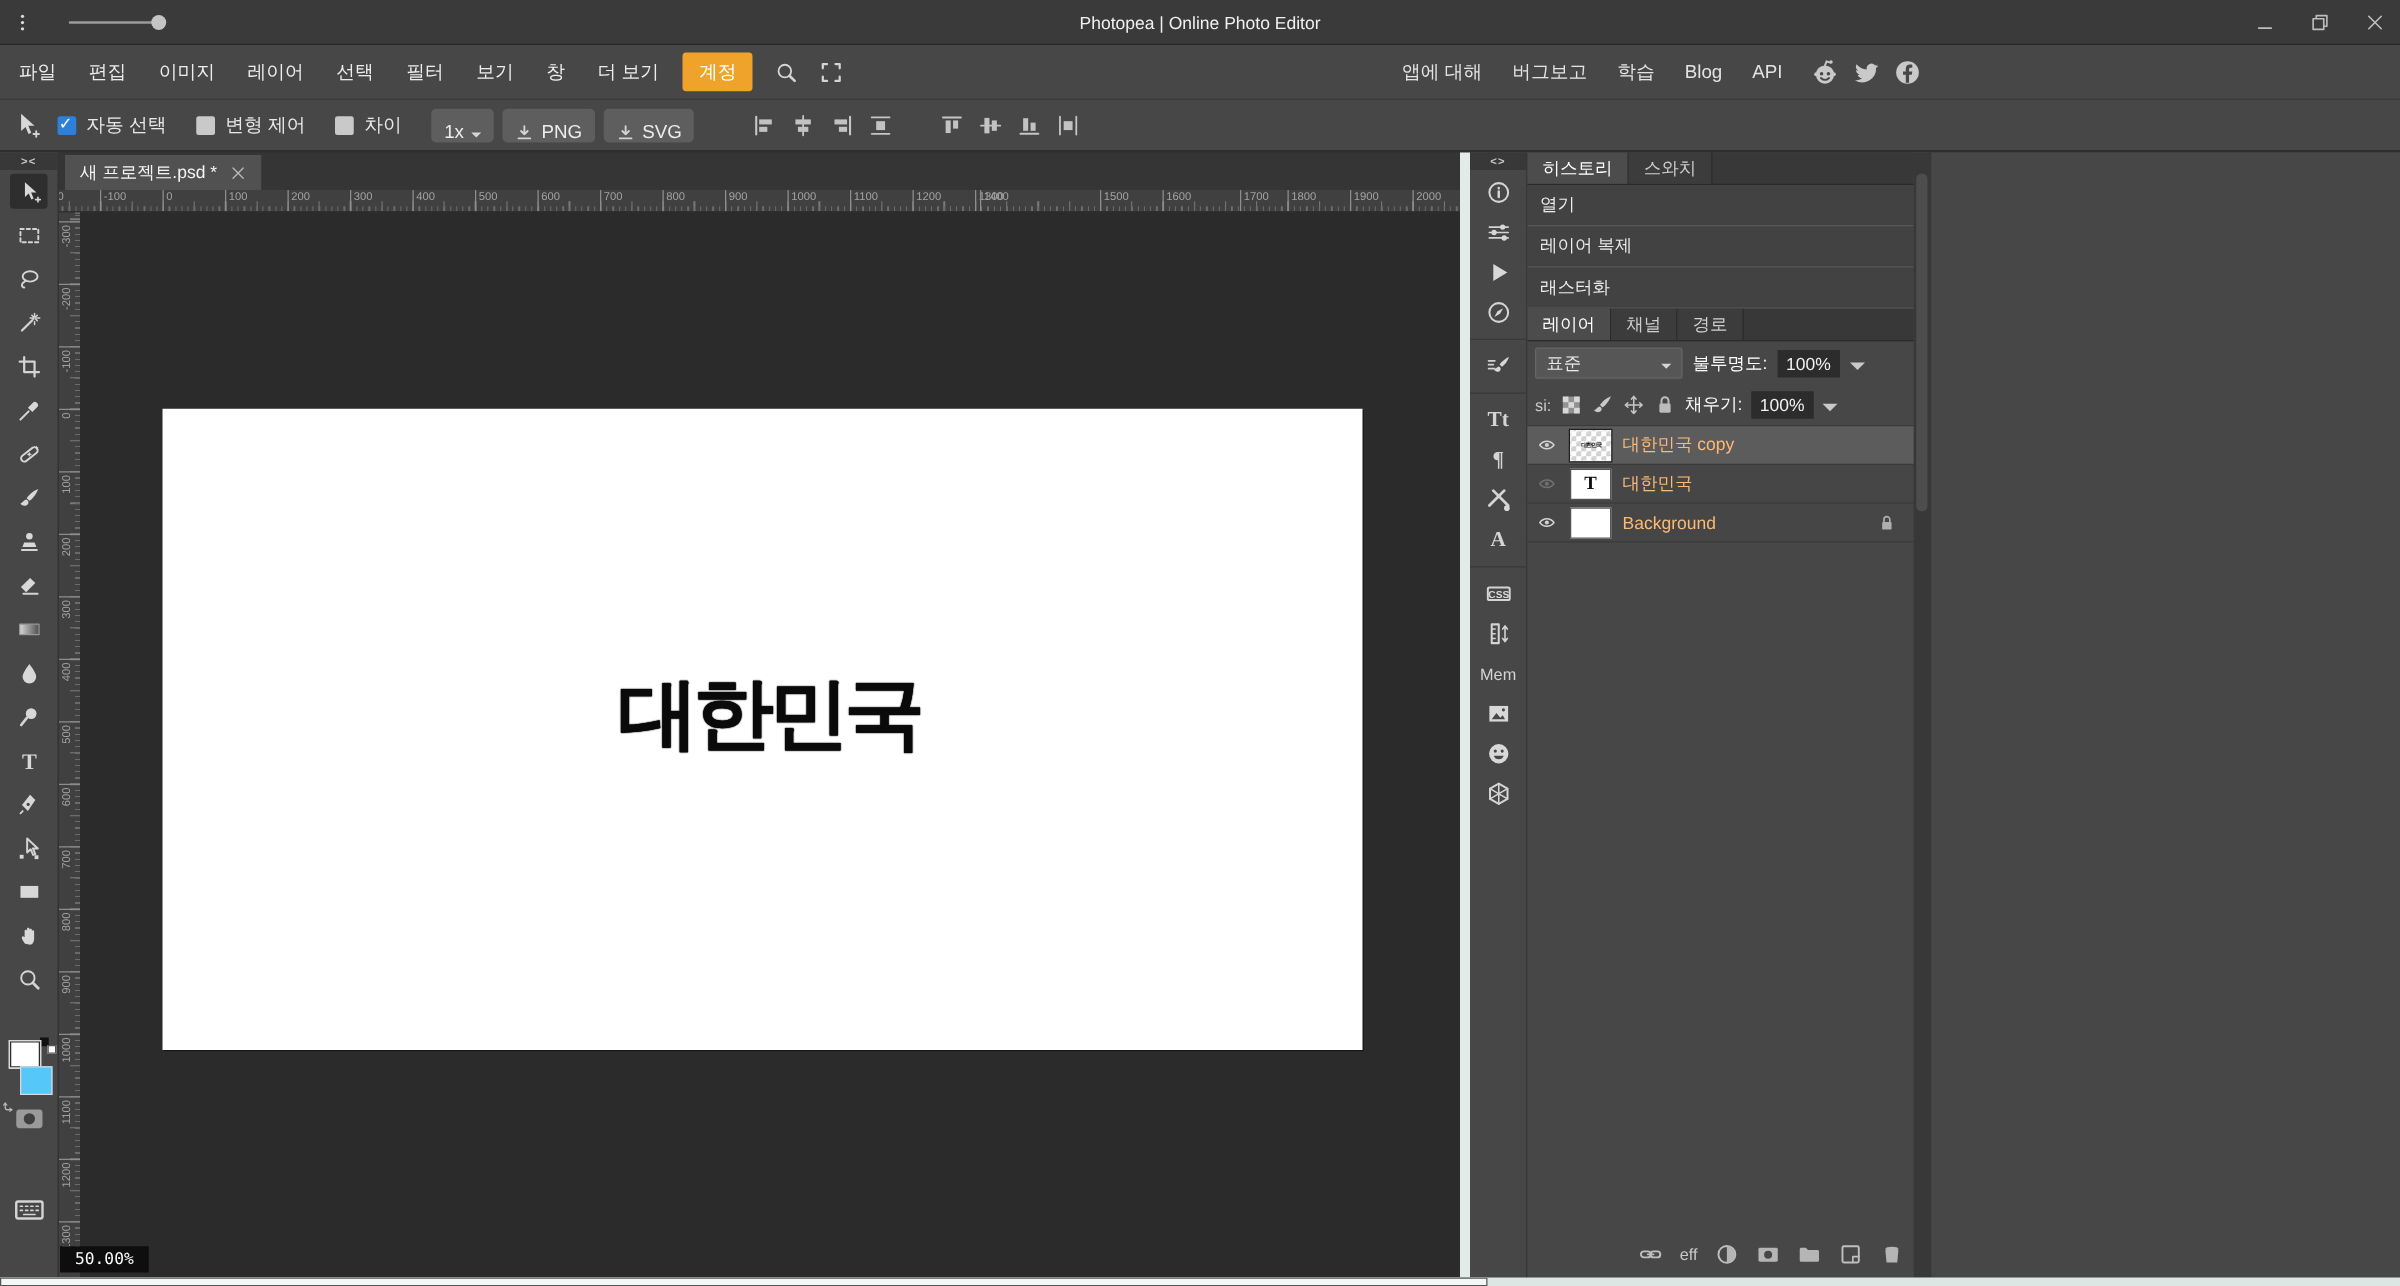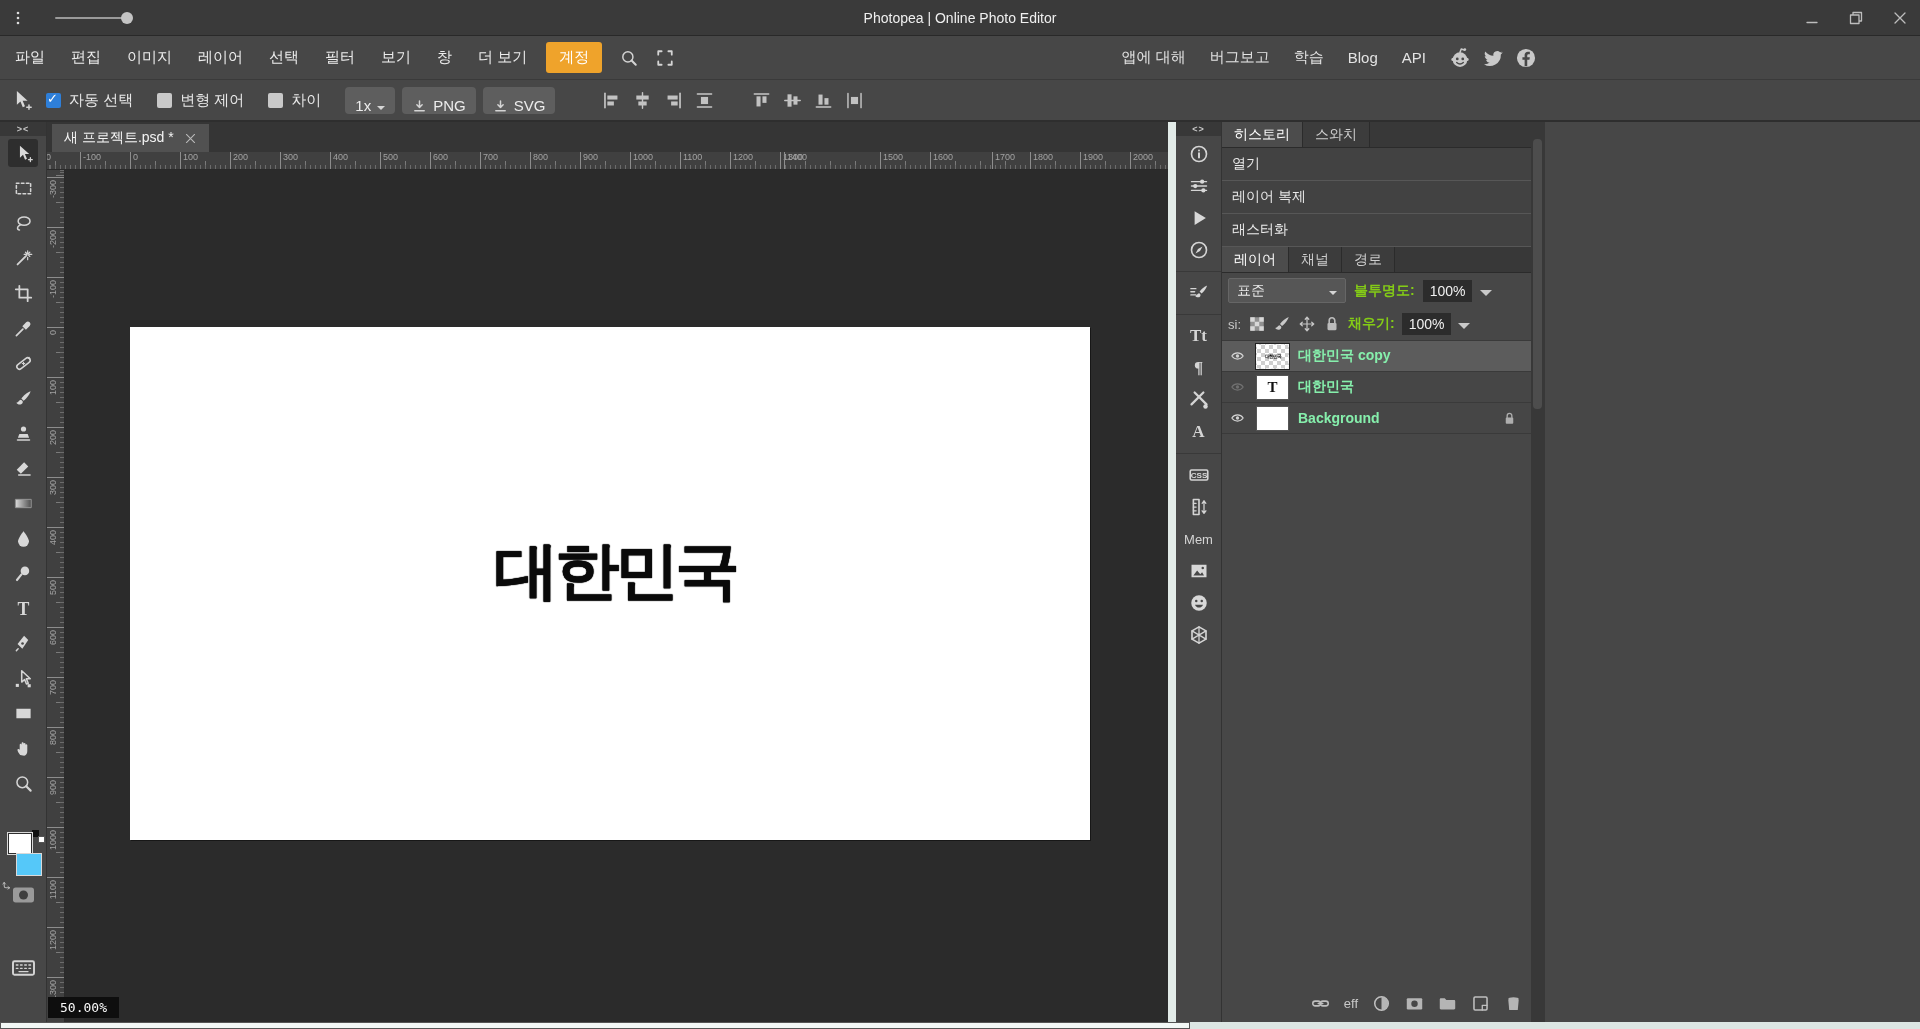--- a/index.html
+++ b/index.html
@@ -115,40 +115,40 @@
   .ptabs{display:flex;height:26px;background:#383838;border-bottom:1px solid #2b2b2b;}
   .ptab{padding:4px 12px;background:#3c3c3c;border-right:1px solid #2b2b2b;color:#cfcfcf;font-size:14px;cursor:pointer;}
   .ptab.active{background:#4c4c4c;color:#ffffff;}
   .histitems{background:#424242;}
   .histrow{height:33px;display:flex;align-items:center;padding-left:10px;border-bottom:1px solid #575757;
            color:#eaeaea;font-size:14px;cursor:pointer;}
   .histrow.current{background:#4e4e4e;}
   .blendrow{display:flex;align-items:center;height:35px;padding:0 6px;gap:8px;}
   .pselect{display:flex;align-items:center;justify-content:space-between;width:118px;height:25px;background:#565656;
            border:1px solid #666;border-radius:2px;padding:0 8px;color:#e9e9e9;font-size:14px;cursor:pointer;}
-  .plabel{color:#84cc16;font-size:14px;font-weight:bold;}
+  .plabel{color:#ffffff;font-size:14px;}
   .pval{background:#2c2c2c;color:#f0f0f0;font-size:14px;padding:3px 7px;cursor:text;}
   .bigcaret{width:0;height:0;border:6px solid transparent;border-top-color:#c9c9c9;margin-top:10px;cursor:pointer;}
   .lockrow{display:flex;align-items:center;height:32px;padding:0 6px;gap:7px;}
   .lockrow .si{color:#c9c9c9;font-size:13px;}
   .lockrow .licon{width:18px;height:18px;opacity:.9;cursor:pointer;}
   .layerrows{border-top:1px solid #3a3a3a;}
   .layer-row{height:31px;display:flex;align-items:center;background:#464646;border-bottom:1px solid #3a3a3a;
              padding-left:6px;gap:9px;cursor:pointer;}
   .layer-row.sel{background:#5c5c5c;}
   .layer-row .eye{width:19px;height:14px;flex:none;}
   .layer-row .eye.off{opacity:.3;}
   .thumb{width:33px;height:25px;flex:none;background:#fff;border:1px solid #555;display:flex;align-items:center;
          justify-content:center;color:#111;font-family:"Liberation Serif","DejaVu Serif",serif;font-weight:bold;font-size:15px;}
   .thumb.checker{background-image:linear-gradient(45deg,#cfcfcf 25%,transparent 25%,transparent 75%,#cfcfcf 75%),
                  linear-gradient(45deg,#cfcfcf 25%,#ffffff 25%,#ffffff 75%,#cfcfcf 75%);
                  background-size:8px 8px;background-position:0 0,4px 4px;
                  border:1px dashed #f2f2f2;outline:1px solid #222;}
   .thumb.checker i{font-style:normal;font-size:6px;letter-spacing:-1px;color:#111;transform:scale(.8);}
-  .lname{color:#86efac;font-size:14px;white-space:nowrap;font-weight:bold;}
+  .lname{color:#fdba74;font-size:14px;white-space:nowrap;}
   .llock{margin-left:auto;margin-right:14px;width:15px;height:15px;opacity:.8;}
   .lfooter{position:absolute;left:0;right:0;bottom:0;height:37px;display:flex;align-items:center;justify-content:flex-end;
            gap:14px;padding-right:8px;}
   .fic{width:19px;height:19px;opacity:.85;cursor:pointer;}
   .ftext{color:#c9c9c9;font-size:13px;cursor:pointer;}
 </style>
 </head>
 <body>
 
 <div id="app">

